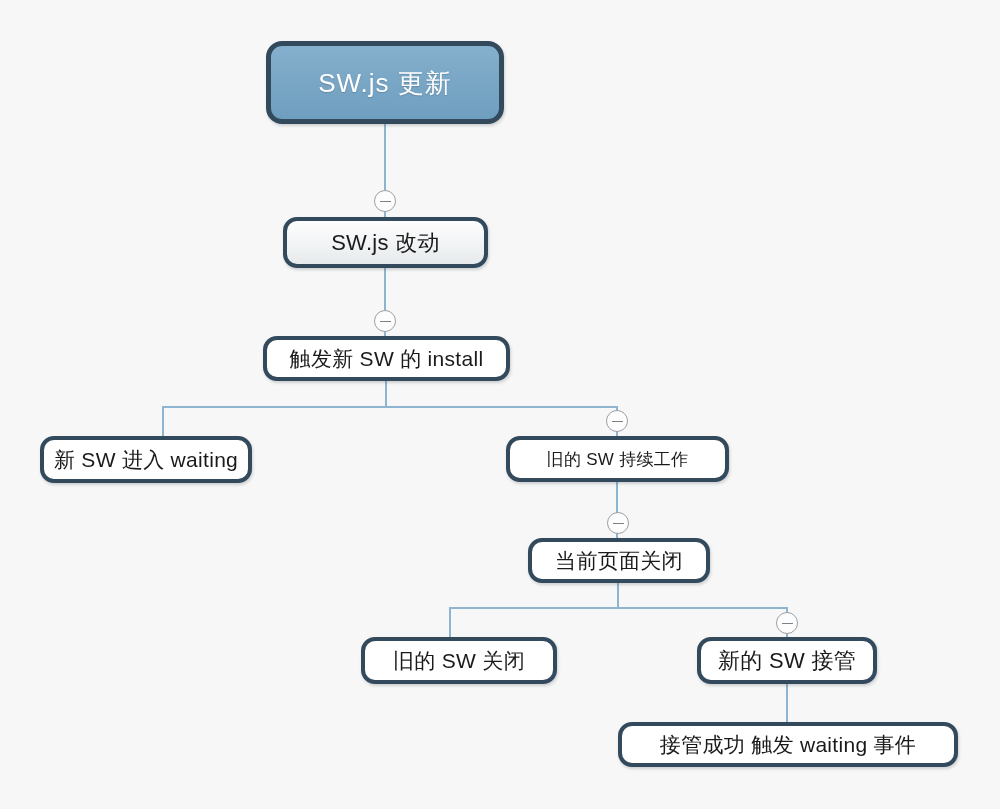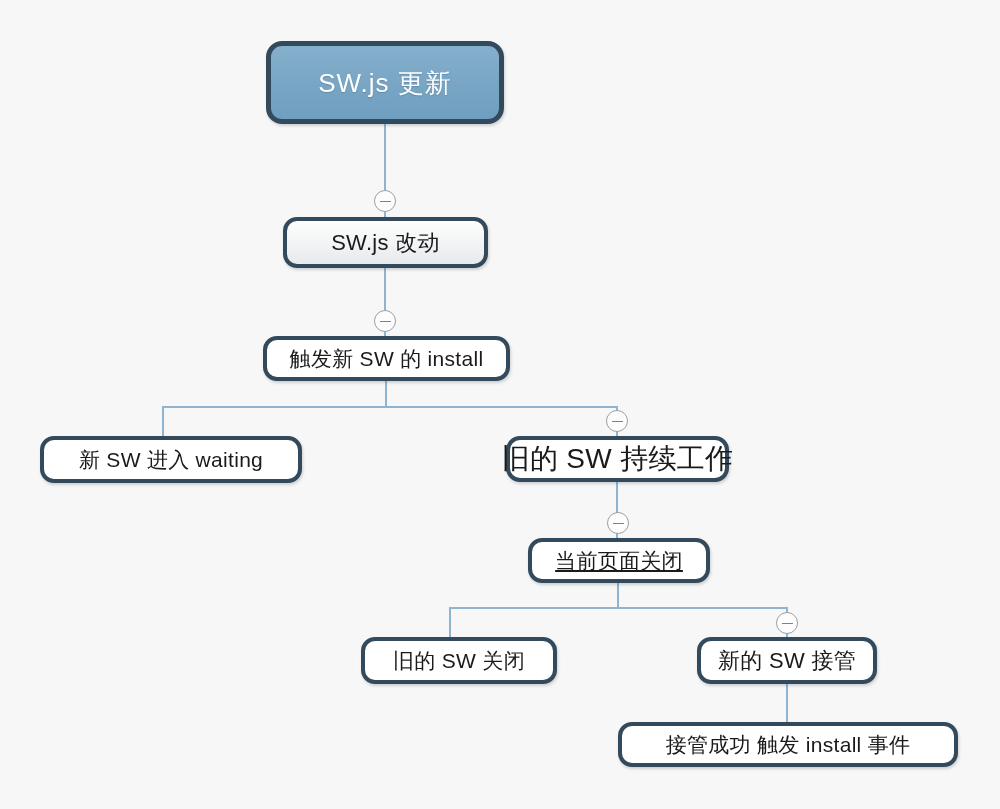--- a/index.html
+++ b/index.html
@@ -117,42 +117,42 @@
   </div>
 
   <div class="node shaded" style="left: 283px; top: 217px; width: 205px; height: 51px; font-size: 22px;">
     <span class="node-label">SW.js 改动</span>
   </div>
 
   <div class="node plain" style="left: 263px; top: 336px; width: 247px; height: 45px; font-size: 21px;">
     <span class="node-label">触发新 SW 的 install</span>
   </div>
 
-  <div class="node plain" style="left: 40px; top: 436px; width: 262px; height: 47px; font-size: 21px;">
+  <div class="node plain" style="left: 40px; top: 436px; width: 212px; height: 47px; font-size: 21px;">
     <span class="node-label">新 SW 进入 waiting</span>
   </div>
 
-  <div class="node plain" style="left: 506px; top: 436px; width: 223px; height: 46px; font-size: 28px;">
+  <div class="node plain" style="left: 506px; top: 436px; width: 223px; height: 46px; font-size: 17px;">
     <span class="node-label">旧的 SW 持续工作</span>
   </div>
 
-  <div class="node plain" style="left: 528px; top: 538px; width: 182px; height: 45px; font-size: 21px; text-decoration: underline;">
+  <div class="node plain" style="left: 528px; top: 538px; width: 182px; height: 45px; font-size: 21px;">
     <span class="node-label">当前页面关闭</span>
   </div>
 
   <div class="node plain" style="left: 361px; top: 637px; width: 196px; height: 47px; font-size: 21px;">
     <span class="node-label">旧的 SW 关闭</span>
   </div>
 
   <div class="node plain" style="left: 697px; top: 637px; width: 180px; height: 47px; font-size: 22px;">
     <span class="node-label">新的 SW 接管</span>
   </div>
 
   <div class="node plain" style="left: 618px; top: 722px; width: 340px; height: 45px; font-size: 21px;">
-    <span class="node-label">接管成功 触发 install 事件</span>
+    <span class="node-label">接管成功 触发 waiting 事件</span>
   </div>
 
   <div class="collapse-toggle" style="left: 374px; top: 190px;"></div>
   <div class="collapse-toggle" style="left: 374px; top: 310px;"></div>
   <div class="collapse-toggle" style="left: 606px; top: 410px;"></div>
   <div class="collapse-toggle" style="left: 607px; top: 512px;"></div>
   <div class="collapse-toggle" style="left: 776px; top: 612px;"></div>
 
 </div>
 

